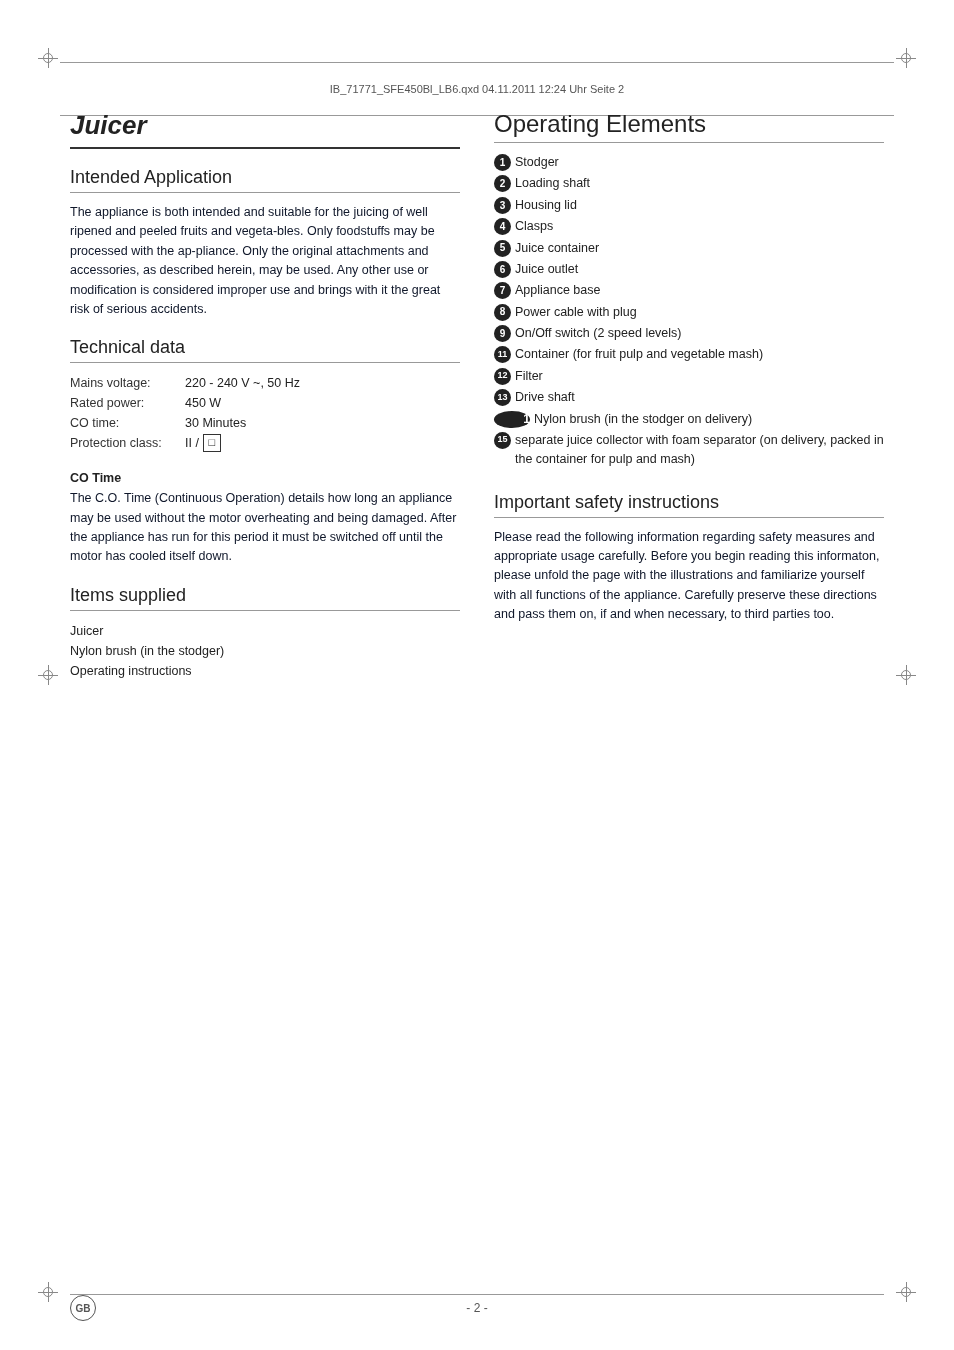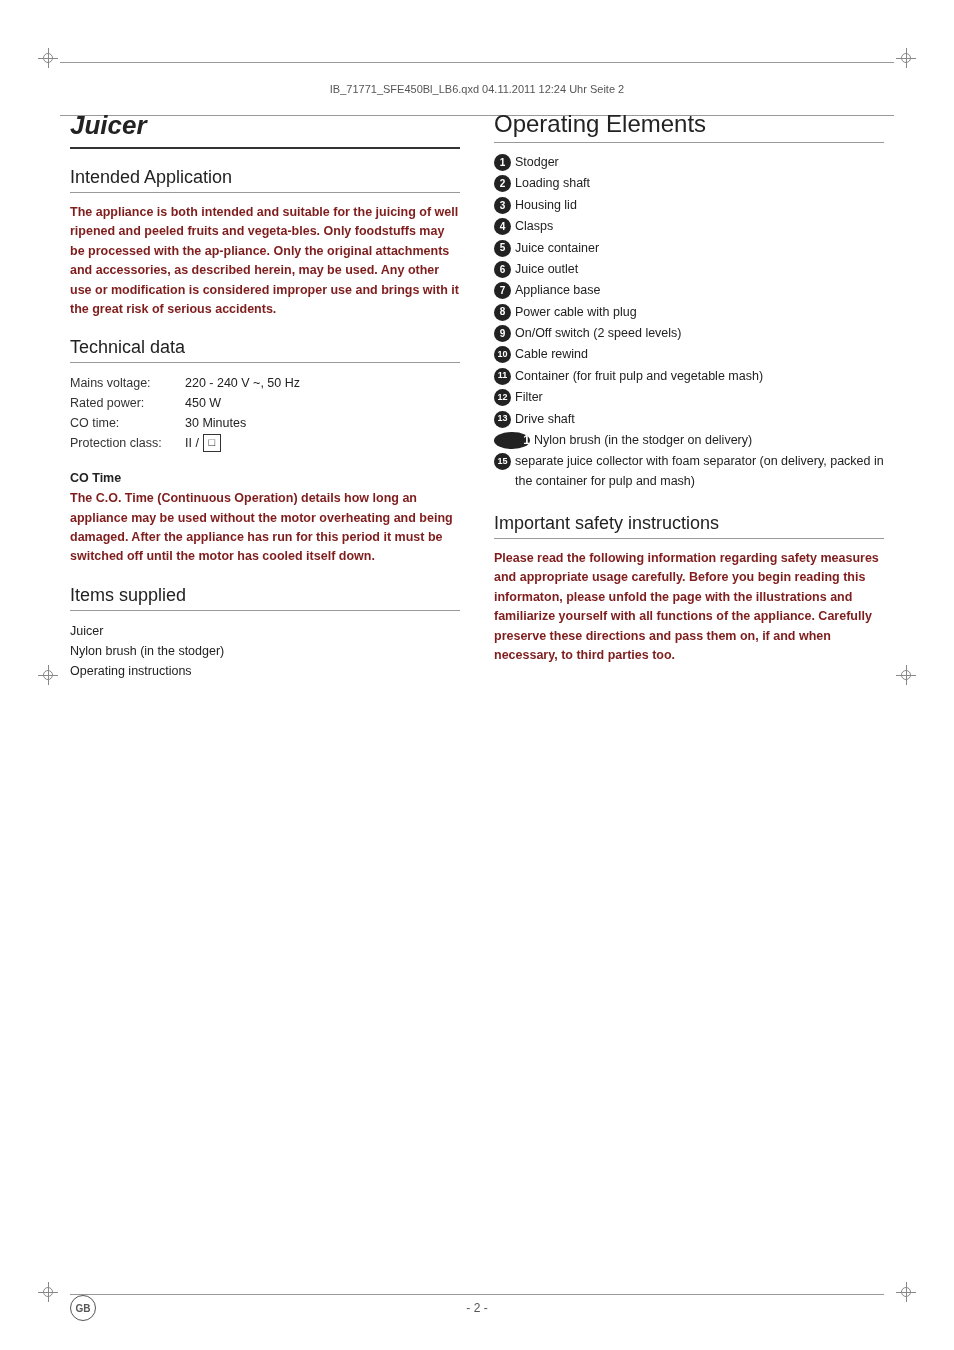--- a/index.html
+++ b/index.html
@@ -122,22 +122,21 @@
     }
 
     h2.section-title:first-child {
       margin-top: 0;
     }
 
     p.body-text {
       font-size: 12.5px;
       line-height: 1.55;
       margin-bottom: 8px;
-      color: #7f1d1d;
-      font-weight: bold;
+      color: #0f172a;
     }
 
     
     .tech-table {
       margin-bottom: 18px;
     }
 
     .tech-row {
       display: flex;
       font-size: 12.5px;
@@ -359,24 +358,20 @@
         </li>
         <li>
           <span class="op-num">8</span>
           <span class="op-text">Power cable with plug</span>
         </li>
         <li>
           <span class="op-num">9</span>
           <span class="op-text">On/Off switch (2 speed levels)</span>
         </li>
         <li>
-          <span class="op-num" style="font-size:9px;">10</span>
-          <span class="op-text">Cable rewind</span>
-        </li>
-        <li>
           <span class="op-num" style="font-size:9px;">11</span>
           <span class="op-text">Container (for fruit pulp and vegetable mash)</span>
         </li>
         <li>
           <span class="op-num" style="font-size:9px;">12</span>
           <span class="op-text">Filter</span>
         </li>
         <li>
           <span class="op-num" style="font-size:9px;">13</span>
           <span class="op-text">Drive shaft</span>

